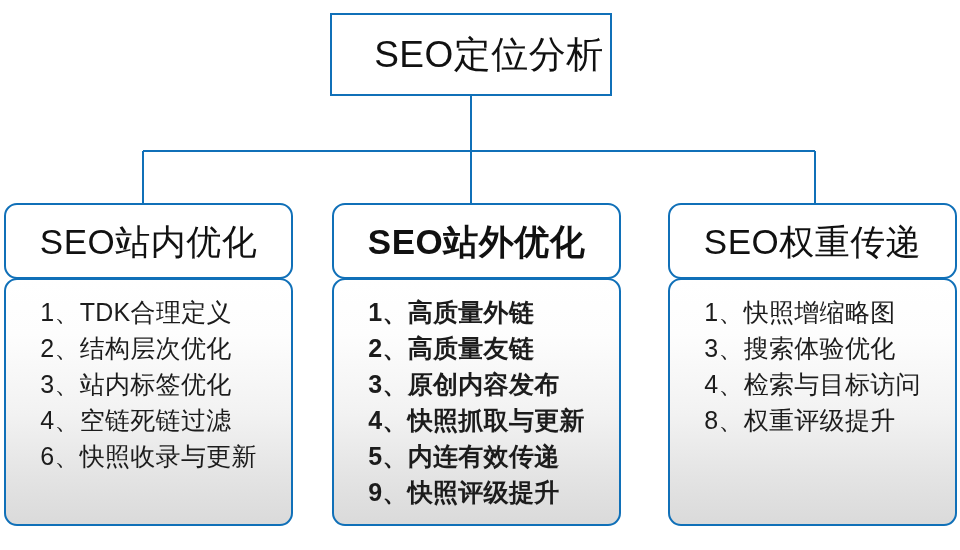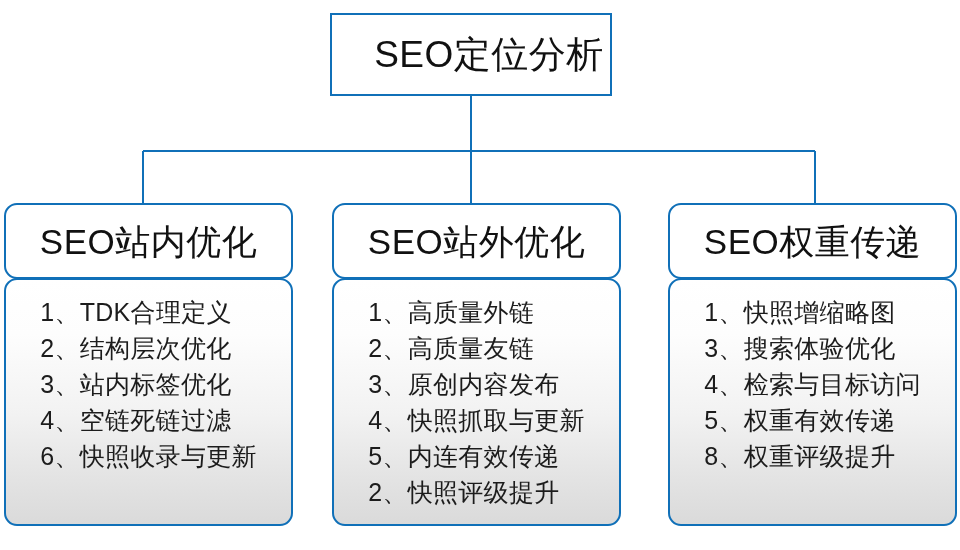--- a/index.html
+++ b/index.html
@@ -57,21 +57,21 @@
     white-space: nowrap;
   }
 
   
   .branch {
     position: absolute;
     top: 203px;
     width: 289px;
   }
   .branch-1 { left: 4px; }
-  .branch-2 { left: 332px; }
+  .branch-2 { left: 332px; font-weight: bold; }
   .branch-3 { left: 668px; }
 
   .branch-header {
     box-sizing: border-box;
     height: 76px;
     border: 2px solid #1070b8;
     border-radius: 13px;
     background: #ffffff;
     display: flex;
     align-items: center;
@@ -151,33 +151,32 @@
     <div class="branch-header">
       <span class="branch-title">SEO站外优化</span>
     </div>
     <div class="branch-body">
       <ul class="branch-list">
         <li>1、高质量外链</li>
         <li>2、高质量友链</li>
         <li>3、原创内容发布</li>
         <li>4、快照抓取与更新</li>
         <li>5、内连有效传递</li>
-        <li>2、快照评级提升</li>
+        <li>9、快照评级提升</li>
       </ul>
     </div>
   </div>
 
   <div class="branch branch-3">
     <div class="branch-header">
       <span class="branch-title">SEO权重传递</span>
     </div>
     <div class="branch-body">
       <ul class="branch-list">
         <li>1、快照增缩略图</li>
         <li>3、搜索体验优化</li>
         <li>4、检索与目标访问</li>
-        <li>5、权重有效传递</li>
         <li>8、权重评级提升</li>
       </ul>
     </div>
   </div>
 
 </div>
 
 </body></html>

